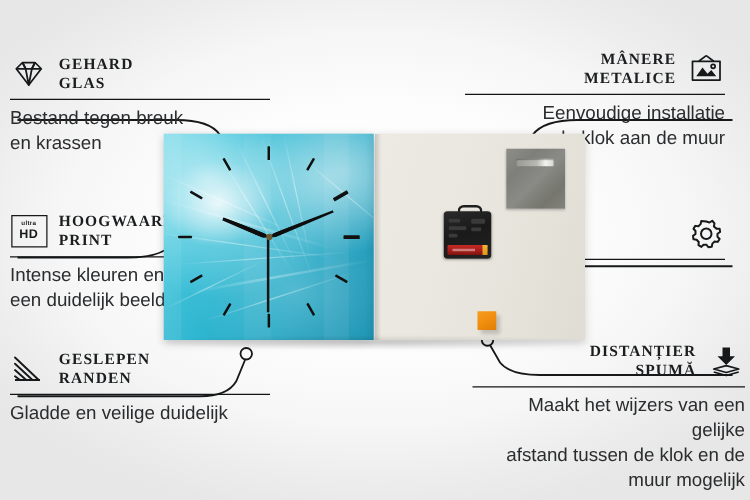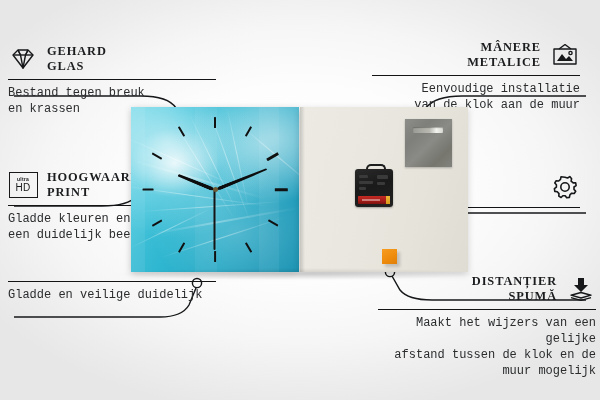--- a/index.html
+++ b/index.html
@@ -70,22 +70,22 @@
   .feature.left .feat-title  { text-align: left; }
   .feature.right .feat-title { text-align: right; }
 
   .feat-rule {
     height: 0;
     border-top: 1.3px solid #121416;
     margin-top: 3px;
     margin-bottom: 5px;
   }
   .feat-desc {
-    font-family: Liberation Mono, monospace;
-    font-size: 12px;
+    font-family: Liberation Sans, sans-serif;
+    font-size: 15px;
     color: #2a2c2e;
     line-height: 1.34;
     white-space: pre-line;
   }
 
   .feat-icon {
     width: 30px;
     height: 28px;
     flex: 0 0 30px;
     display: flex;
@@ -108,21 +108,21 @@
   .hd-badge .u {
     font-family: "Liberation Sans", sans-serif;
     font-size: 5px;
     font-weight: bold;
     letter-spacing: 0.2px;
     color: #16181a;
   }
   .hd-badge .hd {
     font-family: "Liberation Sans", sans-serif;
     font-size: 10px;
-    font-weight: normal;
+    font-weight: bold;
     letter-spacing: 0.3px;
     color: #16181a;
     margin-top: 1px;
   }
 
   
   #clock-front {
     position: absolute;
     left: 131px;
     top: 107px;
@@ -375,25 +375,40 @@
       <span class="feat-icon">
         <span class="hd-badge">
           <span class="u">ultra</span>
           <span class="hd">HD</span>
         </span>
       </span>
       <span class="feat-title">HOOGWAARDIGE
 PRINT</span>
     </div>
     <div class="feat-rule"></div>
-    <div class="feat-desc">Gladde kleuren en
+    <div class="feat-desc">Intense kleuren en
 een duidelijk beeld</div>
   </div>
 
   <div class="feature left" style="top:278px;">
+    <div class="feat-head">
+      <span class="feat-icon">
+        <svg width="28" height="24" viewBox="0 0 28 24">
+          <g stroke="#16181a" stroke-width="1.5" stroke-linecap="round">
+            <path d="M3,3 L22,21"></path>
+            <path d="M3,8 L17,21"></path>
+            <path d="M3,13 L12,21"></path>
+            <path d="M3,18 L7,21"></path>
+          </g>
+          <path d="M3,21 L23,21" stroke="#16181a" stroke-width="1.5"></path>
+        </svg>
+      </span>
+      <span class="feat-title">GESLEPEN
+RANDEN</span>
+    </div>
     <div class="feat-rule"></div>
     <div class="feat-desc">Gladde en veilige duidelijk</div>
   </div>
 
   <div class="feature right" style="top:38px;">
     <div class="feat-head">
       <span class="feat-icon">
         <svg width="30" height="24" viewBox="0 0 30 24">
           <g fill="none" stroke="#16181a" stroke-width="1.4" stroke-linejoin="round">
             <rect x="4" y="6" width="22" height="15"></rect>

